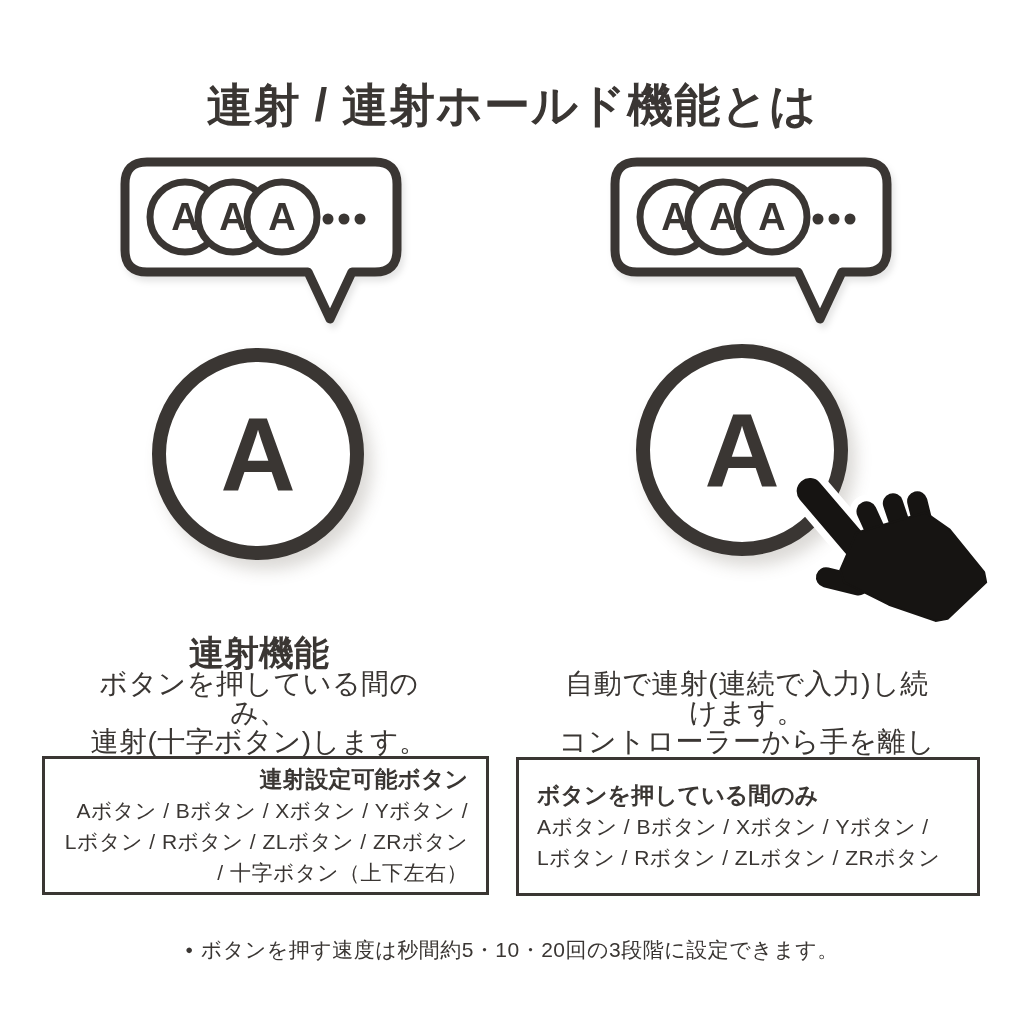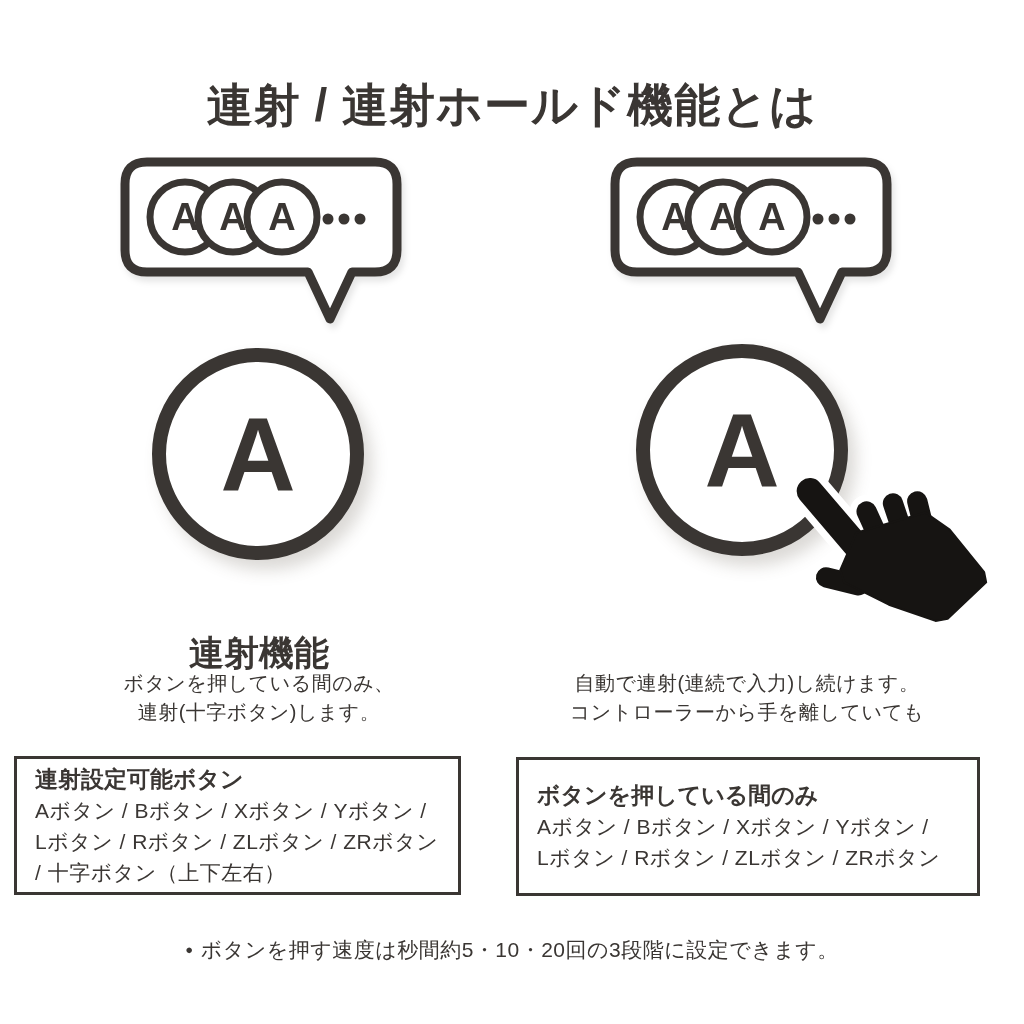--- a/index.html
+++ b/index.html
@@ -22,21 +22,21 @@
   .bubble text{font-family:"Liberation Sans",sans-serif;font-size:38px;font-weight:600;fill:var(--ink);text-anchor:middle;}
   .bubble .dot{fill:var(--ink);}
   
   .big-btn{
     position:absolute;width:184px;height:184px;border:14px solid var(--ink);
     border-radius:50%;background:#fff;display:flex;align-items:center;justify-content:center;
     font-size:104px;font-weight:600;color:var(--ink);
     box-shadow:8px 10px 16px rgba(90,80,70,0.22);
   }
   .col-heading{position:absolute;font-size:35px;font-weight:bold;text-align:center;}
-  .col-desc{position:absolute;font-size:20px;line-height:29px;text-align:center;letter-spacing:0.5px;}
+  .col-desc{position:absolute;font-size:28px;line-height:29px;text-align:center;letter-spacing:0.5px;}
   .hand{position:absolute;left:794px;top:477px;width:206px;height:152px;z-index:5;}
   .info-box{
     position:absolute;border:3px solid var(--ink);background:#fff;box-sizing:border-box;
     display:flex;flex-direction:column;justify-content:center;padding:6px 18px;
   }
   .box-title{font-size:23px;font-weight:bold;line-height:31px;}
   .box-line{font-size:21px;line-height:31px;letter-spacing:0.5px;}
   .footnote{position:absolute;top:936px;left:0;width:1024px;text-align:center;font-size:21px;letter-spacing:0.5px;}
   .footnote .fdot{font-size:13px;vertical-align:3px;margin-right:7px;}
 </style>
@@ -114,21 +114,21 @@
       <line x1="30" y1="99" x2="62" y2="107" stroke-width="20" stroke-linecap="round"></line>
       <polygon points="60,55 128,35 152,52 186,94 188,104 150,140 138,142 92,126 48,104 44,92" stroke-width="2" stroke-linejoin="round"></polygon>
     </g>
   </svg>
 
   <div class="col-desc" style="left:554px;top:669px;width:386px;">
     <div>自動で連射(連続で入力)し続けます。</div>
     <div>コントローラーから手を離していても</div>
   </div>
 
-  <div class="info-box" style="left:14px;top:756px;width:447px;height:139px;">
+  <div class="info-box" style="left:42px;top:756px;width:447px;height:139px;text-align:right;">
     <div class="box-title">連射設定可能ボタン</div>
     <div class="box-line">Aボタン / Bボタン / Xボタン / Yボタン /</div>
     <div class="box-line">Lボタン / Rボタン / ZLボタン / ZRボタン</div>
     <div class="box-line">/ 十字ボタン（上下左右）</div>
   </div>
 
   <div class="info-box" style="left:516px;top:757px;width:464px;height:139px;">
     <div class="box-title">ボタンを押している間のみ</div>
     <div class="box-line">Aボタン / Bボタン / Xボタン / Yボタン /</div>
     <div class="box-line">Lボタン / Rボタン / ZLボタン / ZRボタン</div>

